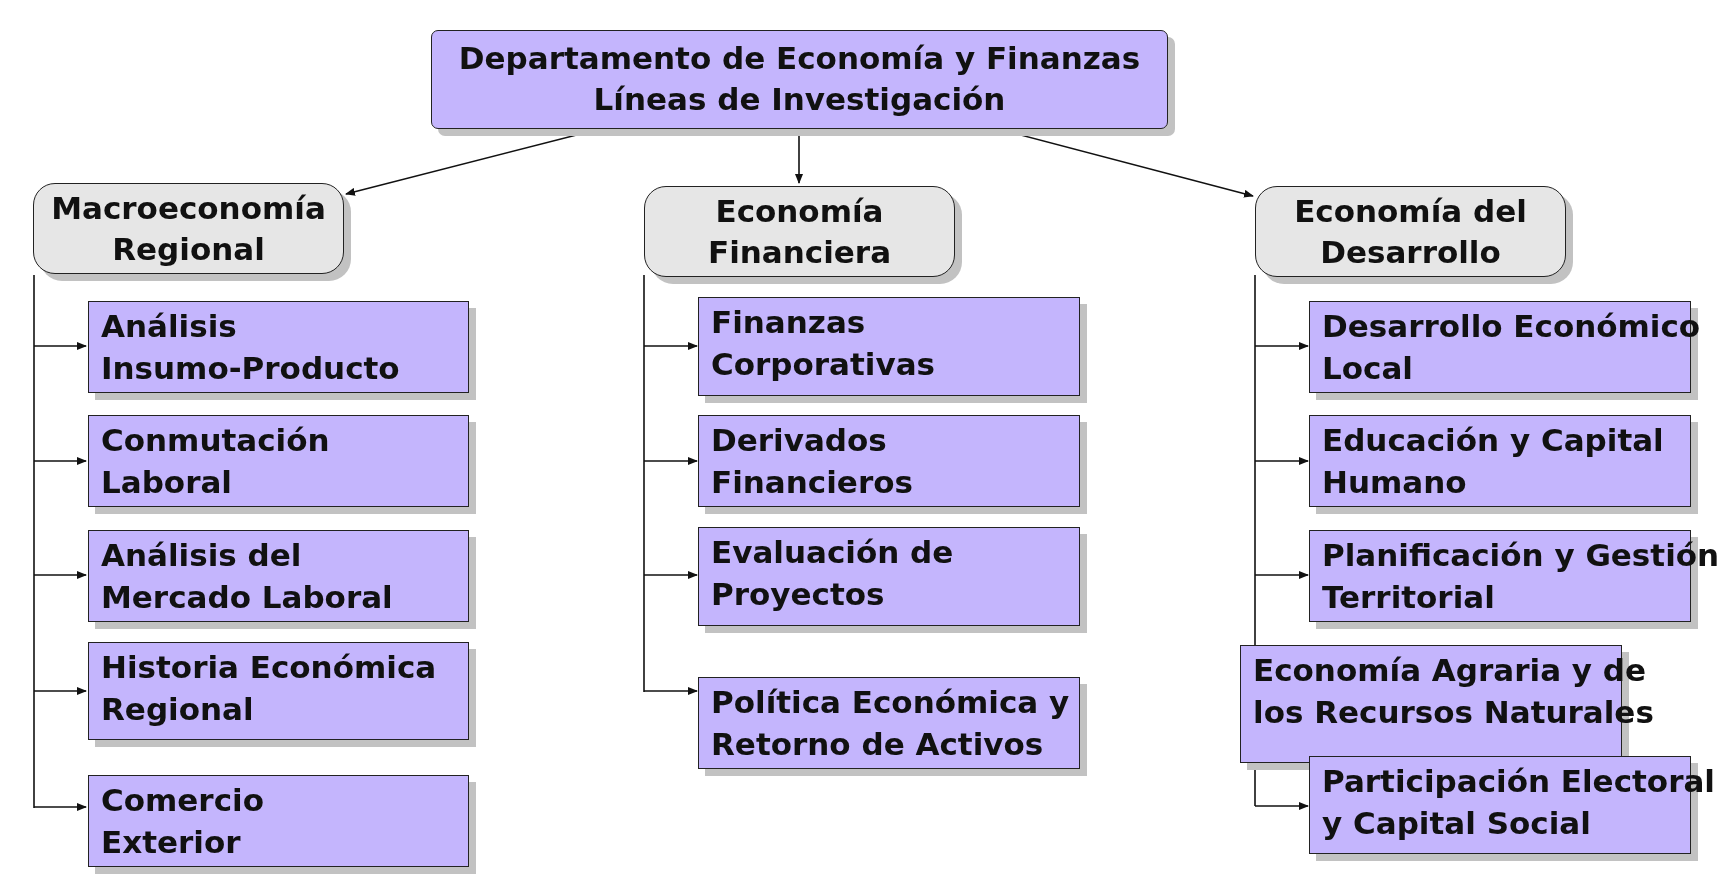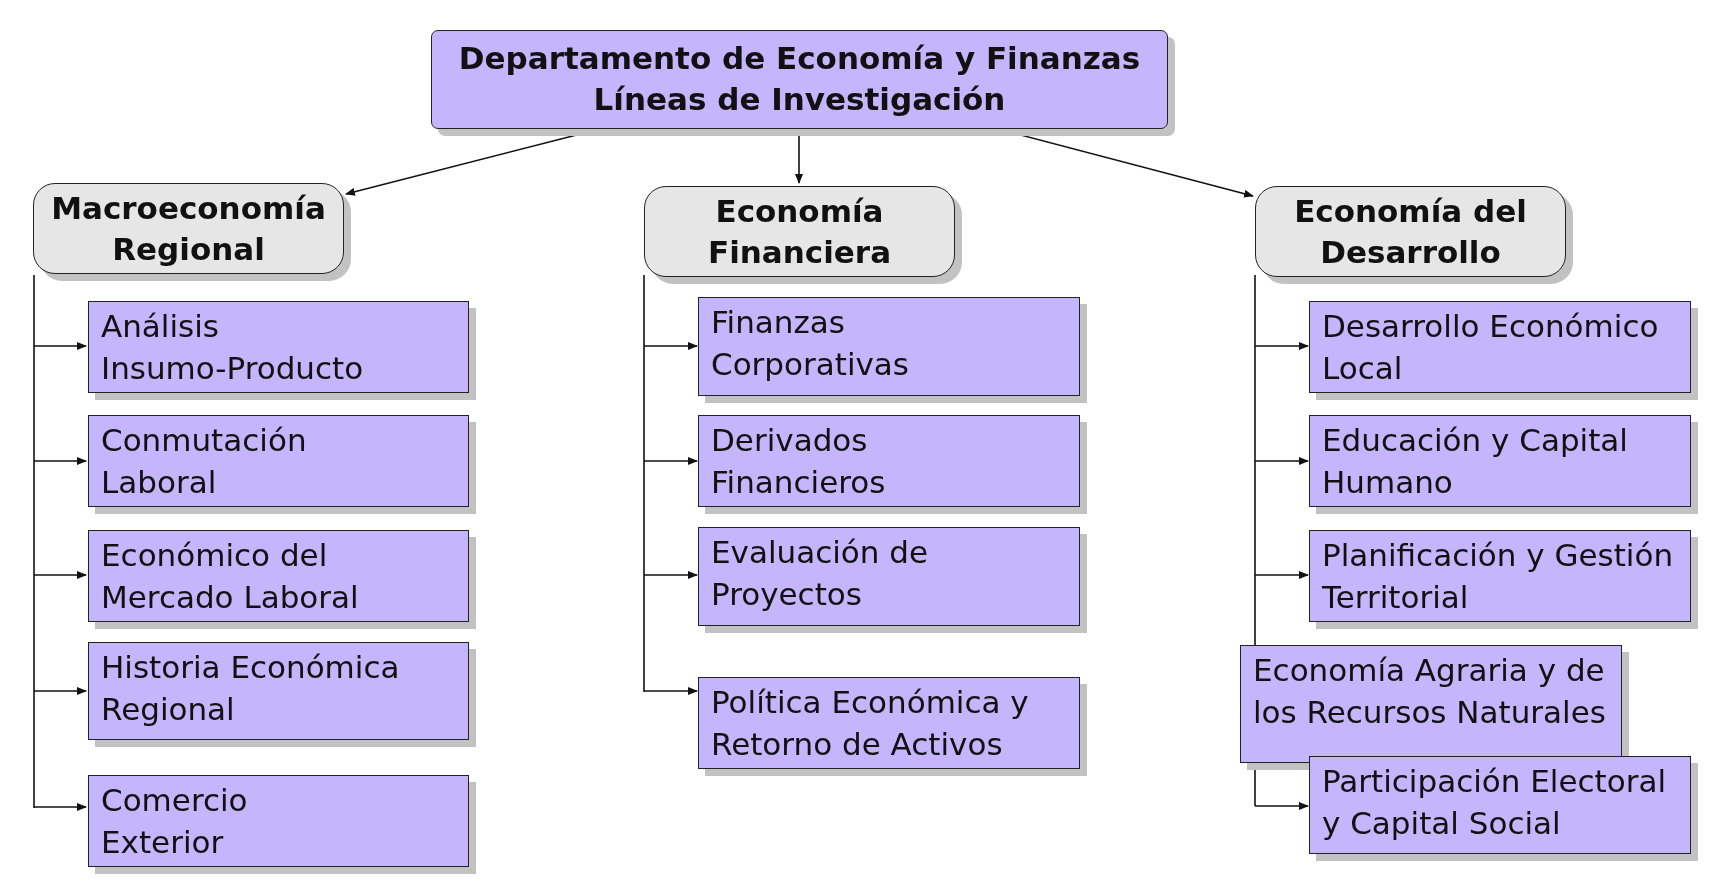--- a/index.html
+++ b/index.html
@@ -8,21 +8,21 @@
   #wires { position: absolute; left: 0; top: 0; width: 1728px; height: 888px; pointer-events: none; }
   .node { position: absolute; box-sizing: border-box; background: #c4b5fd;
           border: 1.6px solid #222; box-shadow: 7px 7px 0 #c2c2c2; }
   .root { left: 431px; top: 30px; width: 737px; height: 99px; border-radius: 7px;
           text-align: center; font-weight: bold; font-size: 31px; line-height: 41px;
           padding-top: 7px; }
   .cat { height: 91px; border-radius: 22px; background: #e6e6e6;
          text-align: center; font-weight: bold; font-size: 31px; line-height: 41px;
          padding-top: 4px; }
   .leaf { border-radius: 0; font-size: 31px; line-height: 42px; padding: 3px 0 0 12px;
-          white-space: nowrap; }
+          white-space: nowrap; font-weight: bold; }
   .line { display: block; }
 </style>
 </head>
 <body>
 
 <svg id="wires" viewBox="0 0 1728 888">
   <defs>
     <marker id="ah" markerWidth="10" markerHeight="8" refX="9" refY="4" orient="auto" markerUnits="userSpaceOnUse">
       <path d="M0,0 L10,4 L0,8 Z" fill="#111"></path>
     </marker>
@@ -66,21 +66,21 @@
 </div>
 <div class="node leaf" style="left:88px; top:301px; width:381px; height:92px;">
   <span class="line">Análisis</span>
   <span class="line">Insumo-Producto</span>
 </div>
 <div class="node leaf" style="left:88px; top:415px; width:381px; height:92px;">
   <span class="line">Conmutación</span>
   <span class="line">Laboral</span>
 </div>
 <div class="node leaf" style="left:88px; top:530px; width:381px; height:92px;">
-  <span class="line">Económico del</span>
+  <span class="line">Análisis del</span>
   <span class="line">Mercado Laboral</span>
 </div>
 <div class="node leaf" style="left:88px; top:642px; width:381px; height:98px;">
   <span class="line">Historia Económica</span>
   <span class="line">Regional</span>
 </div>
 <div class="node leaf" style="left:88px; top:759px; width:381px; height:92px;margin-top:16px;">
   <span class="line">Comercio</span>
   <span class="line">Exterior</span>
 </div>

